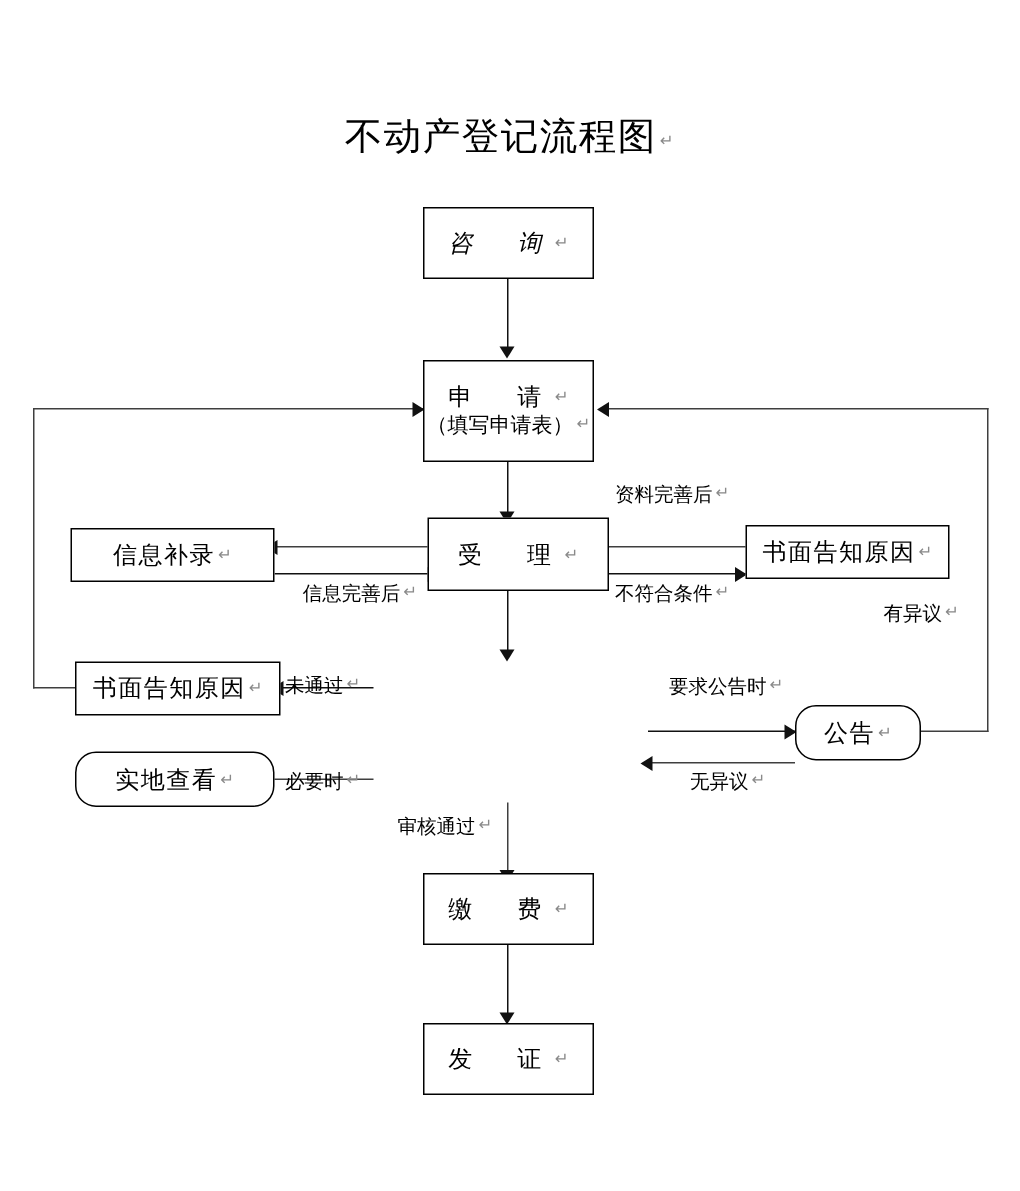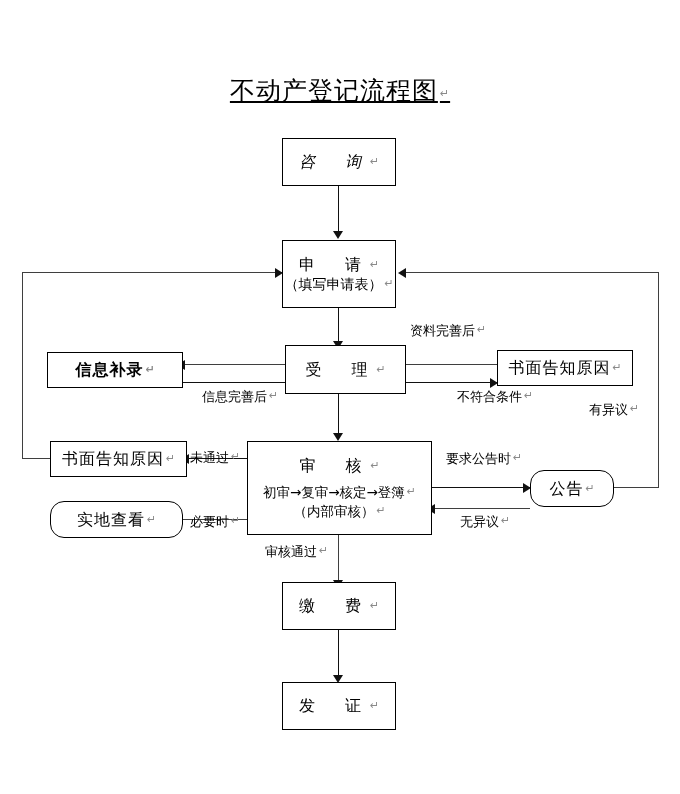--- a/index.html
+++ b/index.html
@@ -19,21 +19,20 @@
     position: absolute;
     left: 0;
     top: 74px;
     width: 680px;
     text-align: center;
     font-family: "DejaVu Serif", "Liberation Serif", serif;
     font-size: 25px;
     letter-spacing: 1px;
     color: #000;
     white-space: nowrap;
-    text-decoration: underline;
   }
   .pilcrow {
     font-size: 11px;
     color: #8a8a8a;
     vertical-align: 2px;
     margin-left: 2px;
     font-family: "DejaVu Sans", sans-serif;
   }
   .node {
     position: absolute;
@@ -165,21 +164,21 @@
 
 
   <div class="edge-label" style="left:190px; top:387px; width:100px; text-align:center;">
     <span>信息完善后</span><span class="pilcrow">↵</span>
   </div>
 
   <div class="edge-label" style="left:410px; top:321px;">
     <span>资料完善后</span><span class="pilcrow">↵</span>
   </div>
 
-  <div class="edge-label" style="left:410px; top:387px;margin-left:47px;">
+  <div class="edge-label" style="left:410px; top:387px;">
     <span>不符合条件</span><span class="pilcrow">↵</span>
   </div>
 
   <div class="edge-label" style="left:589px; top:400px;">
     <span>有异议</span><span class="pilcrow">↵</span>
   </div>
 
   <div class="edge-label" style="left:190px; top:448px;text-align:right;">
     <span>未通过</span><span class="pilcrow">↵</span>
   </div>
@@ -206,33 +205,28 @@
 
   <div class="node" style="left:282px; top:240px; width:114px; height:68px;justify-content:center;">
     <div class="l1"><span>申　请</span><span class="pilcrow">↵</span></div>
     <div class="l2"><span>（填写申请表）</span><span class="pilcrow">↵</span></div>
   </div>
 
   <div class="node" style="left:285px; top:345px; width:121px; height:49px;">
     <div class="l1"><span>受　理</span><span class="pilcrow">↵</span></div>
   </div>
 
-  <div class="node" style="left:47px; top:352px; width:136px; height:36px;font-weight:bold;">
+  <div class="node" style="left:47px; top:352px; width:136px; height:36px;">
     <div class="l1 tight"><span>信息补录</span><span class="pilcrow">↵</span></div>
   </div>
 
   <div class="node" style="left:497px; top:350px; width:136px; height:36px;">
     <div class="l1 tight"><span>书面告知原因</span><span class="pilcrow">↵</span></div>
   </div>
 
-  <div class="node" style="left:247px; top:441px; width:185px; height:94px;">
-    <div class="l1" style="margin-bottom:6px;"><span>审　核</span><span class="pilcrow">↵</span></div>
-    <div class="l3"><span>初审→复审→核定→登簿</span><span class="pilcrow">↵</span></div>
-    <div class="l3"><span>（内部审核）</span><span class="pilcrow">↵</span></div>
-  </div>
 
   <div class="node" style="left:50px; top:441px; width:137px; height:36px;">
     <div class="l1 tight"><span>书面告知原因</span><span class="pilcrow">↵</span></div>
   </div>
 
   <div class="node round" style="left:50px; top:501px; width:133px; height:37px;">
     <div class="l1 tight"><span>实地查看</span><span class="pilcrow">↵</span></div>
   </div>
 
   <div class="node round" style="left:530px; top:470px; width:84px; height:37px;">

